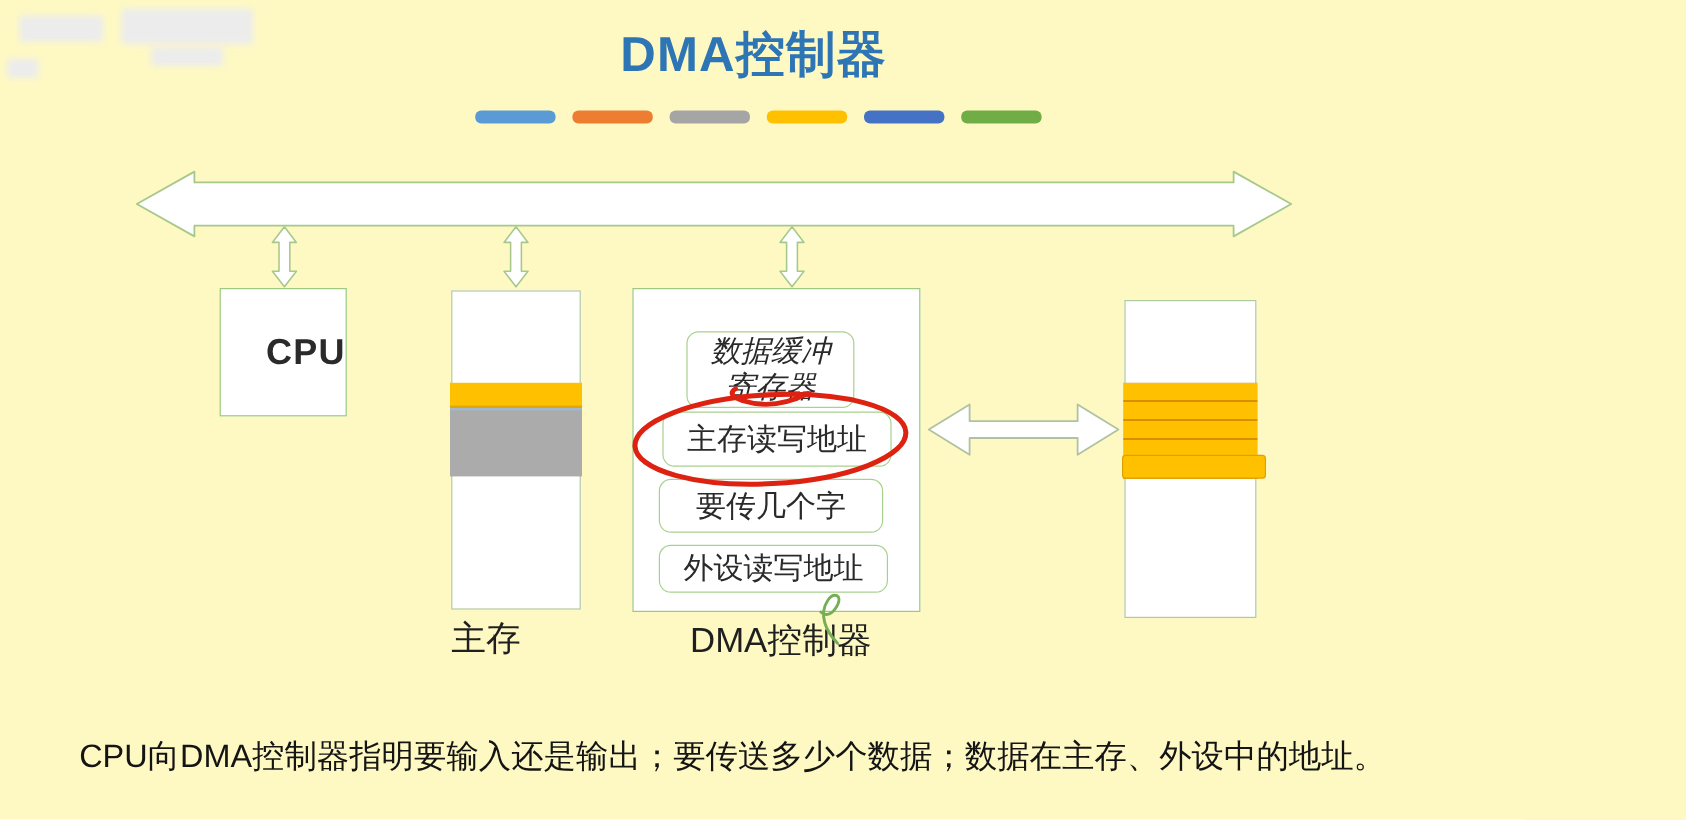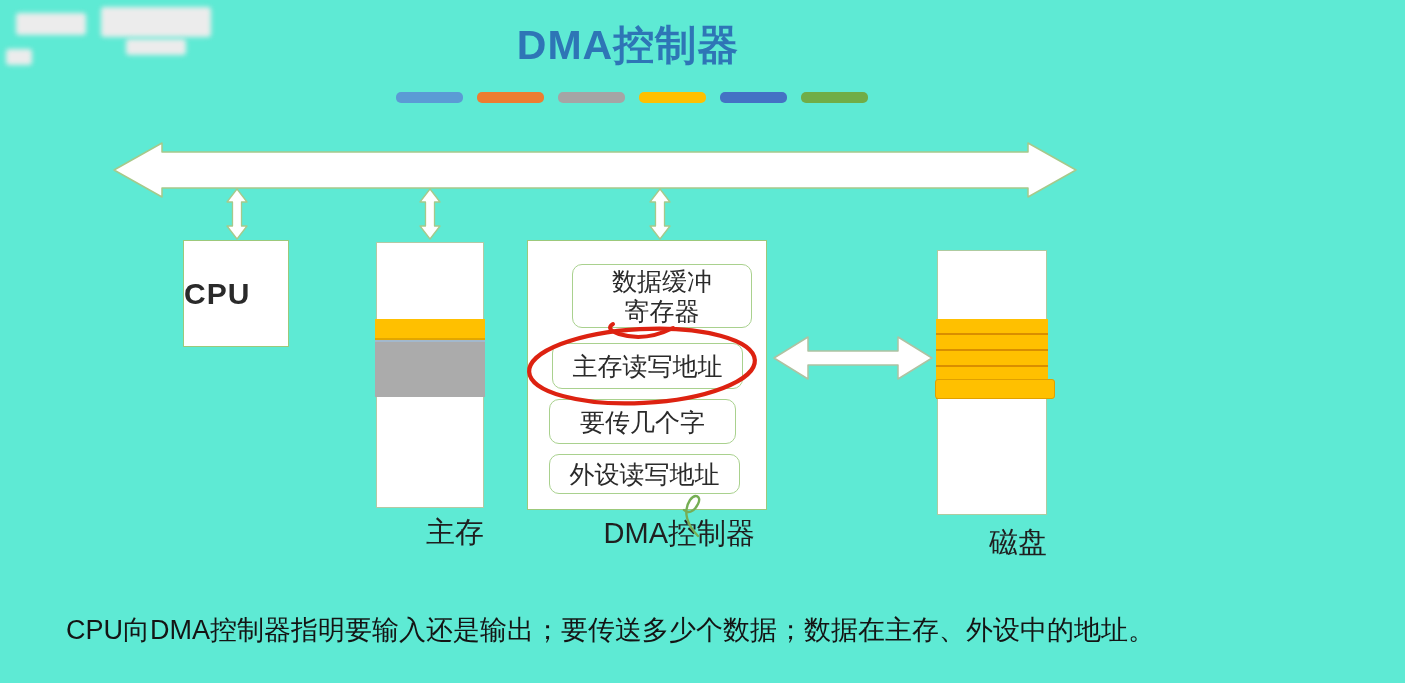--- a/index.html
+++ b/index.html
@@ -1,18 +1,18 @@
 <!DOCTYPE html>
 <html><head>
 <meta charset="utf-8">
 <style>
   html,body{margin:0;padding:0;background:#ffffff;}
   .stage{
     position:relative; width:1405px; height:683px; overflow:hidden;
-    background:#5eead4; font-family:"Liberation Sans", sans-serif; color:#1c1c1c;
+    background:#fef9c3; font-family:"Liberation Sans", sans-serif; color:#1c1c1c;
   }
   
   .watermark{position:absolute; left:6px; top:3px; width:225px; height:68px;}
   .wm-blob{position:absolute; background:#ececec; filter:blur(2.5px); border-radius:3px;}
   .wm-b1{left:10px; top:10px; width:70px; height:22px;}
   .wm-b2{left:95px; top:4px; width:110px; height:30px;}
   .wm-b3{left:0px; top:46px; width:26px; height:16px;}
   .wm-b4{left:120px; top:36px; width:60px; height:16px;}
 
   .title{
@@ -25,49 +25,49 @@
 
   svg.shape{position:absolute; overflow:visible;}
   .bus-label{
     position:absolute; left:487px; top:151px; width:200px; text-align:center;
     font-size:27px; color:#2a2a2a; letter-spacing:2px;
   }
 
   .box{position:absolute; background:#fff; box-sizing:border-box;}
   .cpu-box{
     left:183px; top:240px; width:106px; height:107px;
-    border:1.5px solid #9CC97B; display:flex; align-items:center; justify-content:flex-start;
+    border:1.5px solid #9CC97B; display:flex; align-items:center; justify-content:flex-end;
     font-size:30px; font-weight:600; color:#2a2a2a; letter-spacing:1px;
   }
   .mem-box{left:376px; top:242px; width:108px; height:266px; border:1px solid #B3C9A4;}
   .mem-yellow{position:absolute; left:-2px; right:-2px; top:76px; height:19px; border-bottom:2px solid #E2A600;}
   .mem-gray{position:absolute; left:-2px; right:-2px; top:97px; height:55px; background:#ABABAB; border-top:2px solid #A3B8CC;}
 
   .dma-box{left:527px; top:240px; width:240px; height:270px; border:1px solid #9CC97B;}
   .reg{
     position:absolute; box-sizing:border-box; border:1.5px solid #A9D18E; border-radius:10px;
     display:flex; align-items:center; justify-content:center; text-align:center;
     font-size:25px; color:#2a2a2a; background:#fff; line-height:1.2;
   }
-  .reg0{left:44px; top:23px;  width:180px; height:64px; white-space:pre-line;}
+  .reg0{left:44px; top:35px;  width:140px; height:64px; white-space:pre-line;font-style:italic;}
   .reg1{left:24px; top:102px; width:191px; height:46px;}
   .reg2{left:21px; top:158px; width:187px; height:45px;}
   .reg3{left:21px; top:213px; width:191px; height:40px;}
 
   .disk-box{left:937px; top:250px; width:110px; height:265px; border:1px solid #AECBA0;}
   .disk-stripes{
     position:absolute; left:-2px; width:112px; top:68px; height:80px;
     background:repeating-linear-gradient(to bottom, #FFC000 0px, #FFC000 14px, #D98E00 14px, #D98E00 16px);
   }
   .disk-overhang{
     position:absolute; left:-3px; top:128px; width:118px; height:18px;
     background:#FFC000; border:1px solid #E0A000; border-radius:3px;
   }
 
-  .obj-label{position:absolute; text-align:right; font-size:29px; color:#1f1f1f;}
+  .obj-label{position:absolute; text-align:left; font-size:29px; color:#1f1f1f;}
   .mem-label{left:376px; top:513px; width:108px;}
   .dma-label{left:575px; top:514px; width:180px;}
   .disk-label{left:937px; top:523px; width:110px;}
 
   .caption{
     position:absolute; left:66px; top:612px; margin:0; width:1320px;
     font-size:27px; color:#141414;
   }
 </style>
 </head>
@@ -137,17 +137,16 @@
   </svg>
 
   <svg class="shape" style="left:772px; top:334px;" width="162" height="48">
     <polygon points="2,24 36,3 36,17 126,17 126,3 160,24 126,45 126,31 36,31 36,45" fill="#ffffff" stroke="#AFC2A2" stroke-width="1.5" stroke-linejoin="round"></polygon>
   </svg>
 
   <div class="box disk-box">
     <div class="disk-stripes"></div>
     <div class="disk-overhang"></div>
   </div>
-  <div class="obj-label disk-label">磁盘</div>
 
   <p class="caption">CPU向DMA控制器指明要输入还是输出；要传送多少个数据；数据在主存、外设中的地址。</p>
 
 </div>
 
 </body></html>

